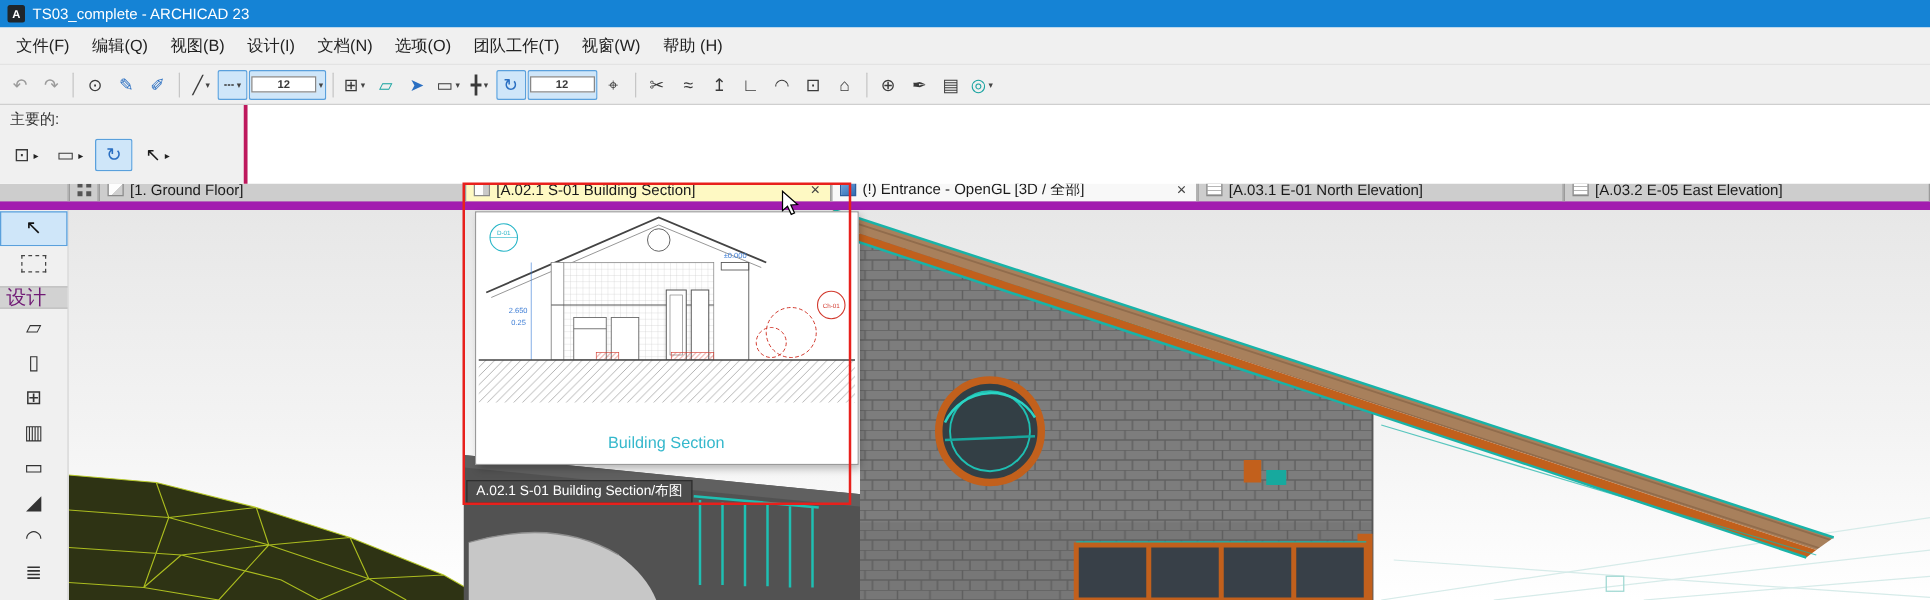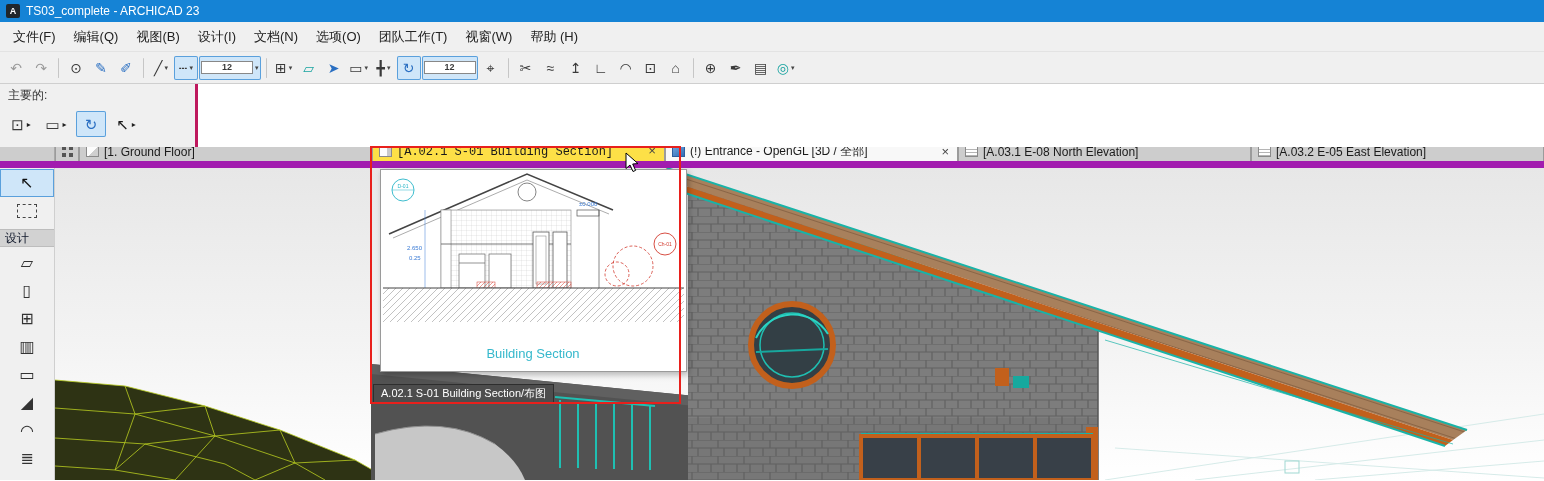--- a/index.html
+++ b/index.html
@@ -36,37 +36,37 @@
   .tabbar{height:21px;background:#b9b9b9;display:flex;align-items:flex-end;border-bottom:7px solid #a21caf;box-sizing:border-box;}
   .tabbar-spacer{width:55px;height:100%;background:#cdcdcd;border-right:1px solid #a8a8a8;box-sizing:border-box;flex:none;}
   .tab-overview{width:24px;height:20px;background:#cdcdcd;border:1px solid #9b9b9b;border-bottom:none;display:flex;align-items:center;justify-content:center;flex:none;box-sizing:border-box;}
   .grid-ico{width:11px;height:11px;flex:none;background:
     linear-gradient(#555,#555) 0 0/4px 4px no-repeat,
     linear-gradient(#555,#555) 7px 0/4px 4px no-repeat,
     linear-gradient(#555,#555) 0 7px/4px 4px no-repeat,
     linear-gradient(#555,#555) 7px 7px/4px 4px no-repeat;}
   .tabs{display:flex;height:20px;}
   .tab{width:293px;height:20px;background:#cdcdcd;border:1px solid #9b9b9b;border-bottom:none;display:flex;align-items:center;gap:5px;padding:0 6px;font-size:12px;color:#1a1a1a;box-sizing:border-box;cursor:default;}
-  .tab.hover{background:#fde047;font-family:Liberation Mono, monospace;}
+  .tab.hover{background:#fef9c3;}
   .tab.active{background:#f8f8f8;}
   .tab-label{white-space:nowrap;overflow:hidden;}
   .tab .close{margin-left:auto;font-size:13px;color:#444;padding:0 2px;line-height:1;}
   .tico{width:13px;height:11px;border:1px solid #8a8a8a;background:#fdfdfd;flex:none;box-sizing:border-box;}
   .tico.plan{background:linear-gradient(135deg,#fdfdfd 55%,#cfcfcf 55%);}
   .tico.section{background:linear-gradient(90deg,#fdfdfd 60%,#c9c9c9 60%);}
   .tico.elevation{background:repeating-linear-gradient(180deg,#fff 0 2px,#b5b5b5 2px 3px);}
   .tico.threed{border-color:#2c5e9e;background:linear-gradient(145deg,#6ea3dd,#2f6cb4);}
   
   .content{height:312px;display:flex;position:relative;}
   .toolbox{width:55px;background:#f0f0f0;border-right:1px solid #cfcfcf;box-sizing:border-box;flex:none;padding-top:1px;}
   .tool{width:54px;height:28px;display:flex;align-items:center;justify-content:center;box-sizing:border-box;}
   .tool .glyph{font-size:16px;color:#333;line-height:1;}
   .tool.selected{background:#cfe6f9;box-shadow:inset 0 0 0 1px #5aa0dc;}
   .tool.marquee .glyph{width:18px;height:12px;border:1px dashed #444;}
-  .tool-group-label{height:18px;margin:4px 0 2px 0;background:#d2d2d2;border-top:1px solid #bdbdbd;border-bottom:1px solid #bdbdbd;display:flex;align-items:center;padding-left:5px;font-size:12px;color:#0f172a;box-sizing:border-box;}
+  .tool-group-label{height:18px;margin:4px 0 2px 0;background:#d2d2d2;border-top:1px solid #bdbdbd;border-bottom:1px solid #bdbdbd;display:flex;align-items:center;padding-left:5px;font-size:16px;color:#701a75;box-sizing:border-box;}
   .canvas3d{flex:1;position:relative;overflow:hidden;background:#ededed;}
   .canvas3d svg{display:block;}
   
   .preview-popup{position:absolute;left:380px;top:169px;width:307px;height:203px;background:#fff;border:1px solid #9a9a9a;box-shadow:2px 3px 6px rgba(0,0,0,.25);z-index:10;box-sizing:border-box;}
   .tab-tooltip{position:absolute;left:373px;top:384px;height:19px;background:#4d4d4d;border:1px solid #2e2e2e;color:#fff;font-size:11px;line-height:17px;padding:0 7px;white-space:nowrap;z-index:20;box-sizing:border-box;}
   .highlight-annotation{position:absolute;left:370px;top:146px;width:311px;height:258px;border:2px solid #e8201c;z-index:30;pointer-events:none;box-sizing:border-box;}
   .mouse-cursor{position:absolute;left:625px;top:152px;z-index:40;pointer-events:none;}
 </style>
 </head>
 <body>
@@ -300,21 +300,21 @@
       </div>
 
       <div class="tab active">
         <span class="tico threed"></span>
         <span class="tab-label">(!) Entrance - OpenGL [3D / 全部]</span>
         <span class="close">×</span>
       </div>
 
       <div class="tab">
         <span class="tico elevation"></span>
-        <span class="tab-label">[A.03.1 E-08 North Elevation]</span>
+        <span class="tab-label">[A.03.1 E-01 North Elevation]</span>
 
       </div>
 
       <div class="tab">
         <span class="tico elevation"></span>
         <span class="tab-label">[A.03.2 E-05 East Elevation]</span>
 
       </div>
     </div>
 </div>

